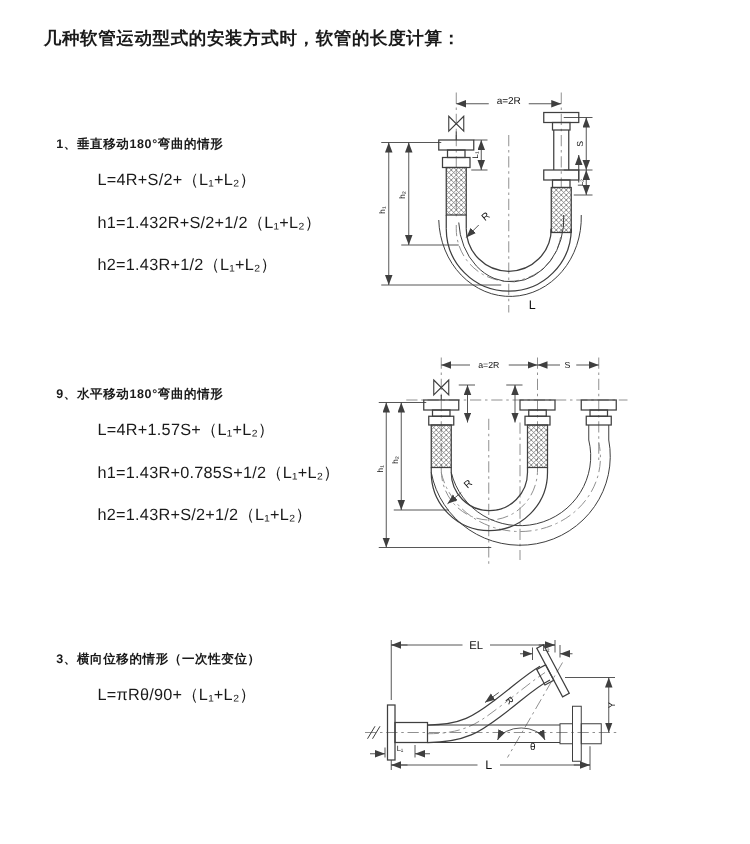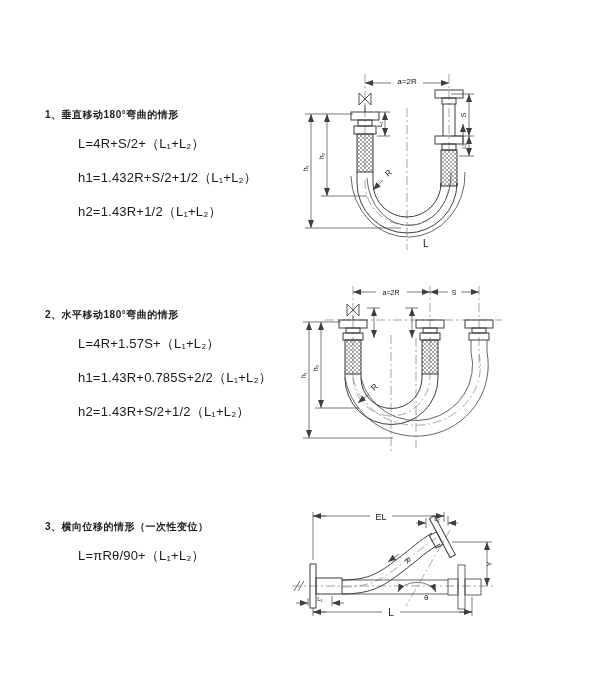--- a/index.html
+++ b/index.html
@@ -23,20 +23,21 @@
   .formula:first-of-type{margin-top:13px;}
   .diagram{position:absolute;}
   svg text{fill:#111;font-family:"Liberation Sans","DejaVu Sans",sans-serif;}
   svg{display:block;}
 </style>
 </head>
 <body>
 
 <div class="page">
 
+  <h1 class="title">几种软管运动型式的安装方式时，软管的长度计算：</h1>
 
   <section class="sec" style="top:108px">
     <h2 class="sec-heading">1、垂直移动180°弯曲的情形</h2>
     <div class="formula">L=4R+S/2+（L₁+L₂）</div>
     <div class="formula">h1=1.432R+S/2+1/2（L₁+L₂）</div>
     <div class="formula">h2=1.43R+1/2（L₁+L₂）</div>
   </section>
 
   <div class="diagram" style="left:297px;top:68px">
   <svg width="292" height="190" viewBox="0 0 292 190">
@@ -118,23 +119,23 @@
     </g>
 
     <line x1="86" y1="112" x2="76" y2="122" stroke="#3f3f3f" stroke-width="0.7" marker-end="url(#ar1)"></line>
     <text x="91" y="109" transform="rotate(-40 91 109)" font-size="8">R</text>
 
     <text x="126" y="179" font-size="10">L</text>
   </svg>
   </div>
 
   <section class="sec" style="top:308px">
-    <h2 class="sec-heading">2、水平移动180°弯曲的情形</h2>
+    <h2 class="sec-heading">9、水平移动180°弯曲的情形</h2>
     <div class="formula">L=4R+1.57S+（L₁+L₂）</div>
-    <div class="formula">h1=1.43R+0.785S+2/2（L₁+L₂）</div>
+    <div class="formula">h1=1.43R+0.785S+1/2（L₁+L₂）</div>
     <div class="formula">h2=1.43R+S/2+1/2（L₁+L₂）</div>
   </section>
 
   <div class="diagram" style="left:297px;top:280px">
   <svg width="292" height="182" viewBox="0 0 292 182">
     <defs>
       <marker id="ar2" markerWidth="9" markerHeight="7" refX="8" refY="3" orient="auto-start-reverse" markerUnits="userSpaceOnUse">
         <path d="M0,0 L8,3 L0,6 Z" fill="#3f3f3f"></path>
       </marker>
       <pattern id="braid2" width="4" height="4" patternUnits="userSpaceOnUse">

